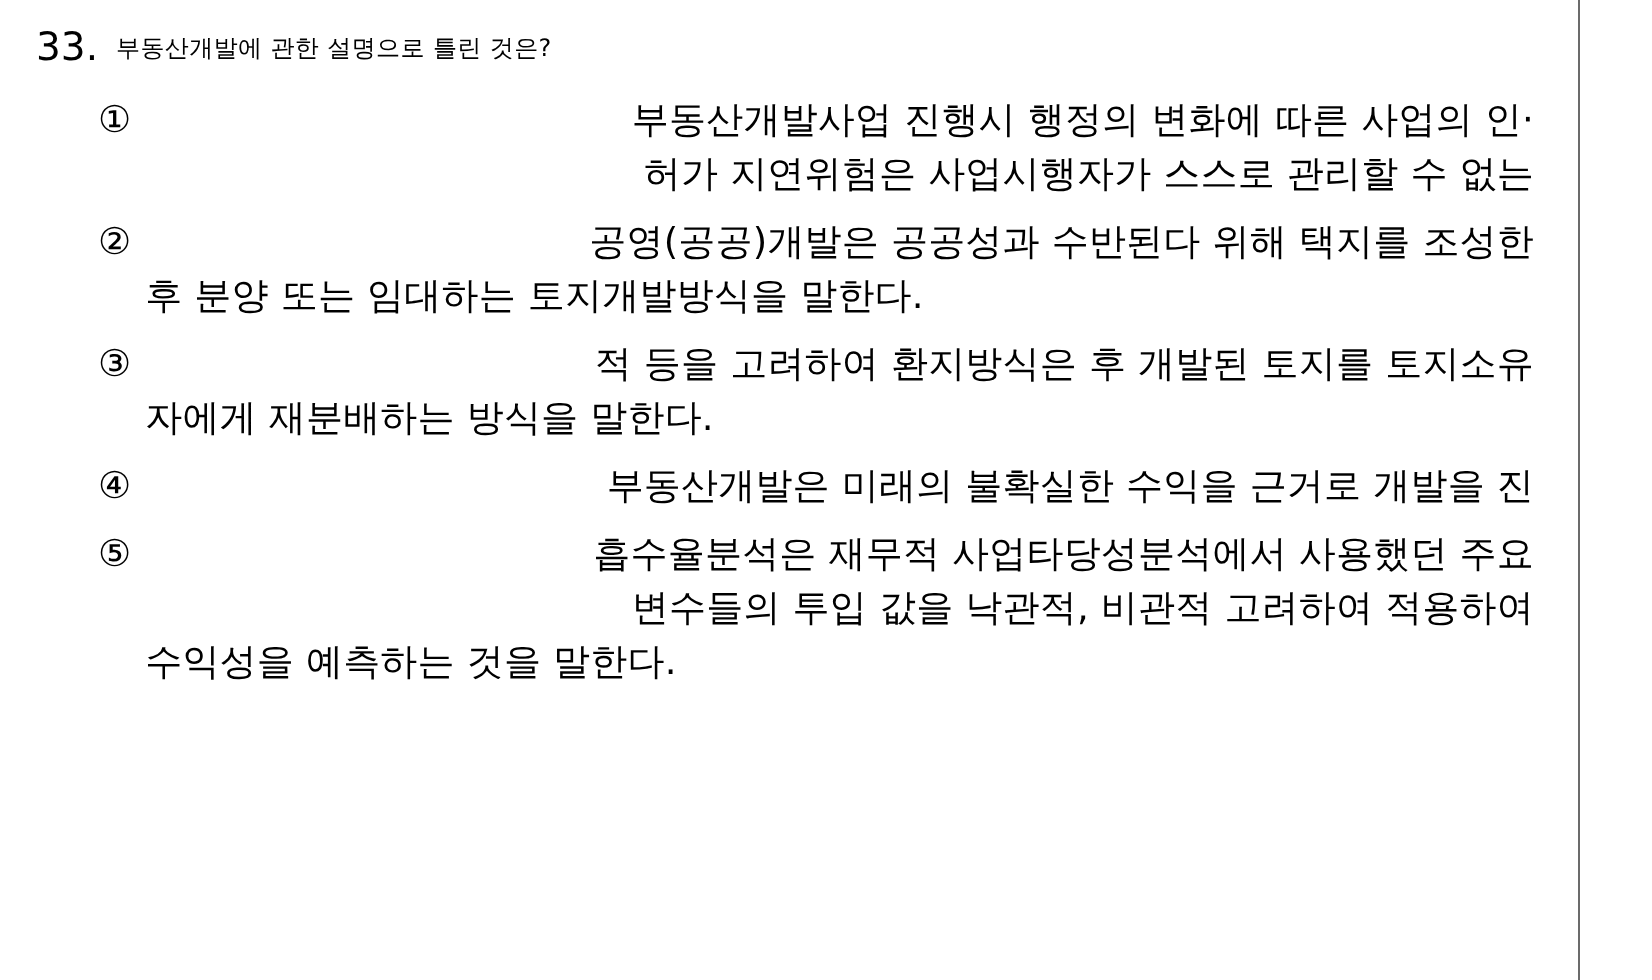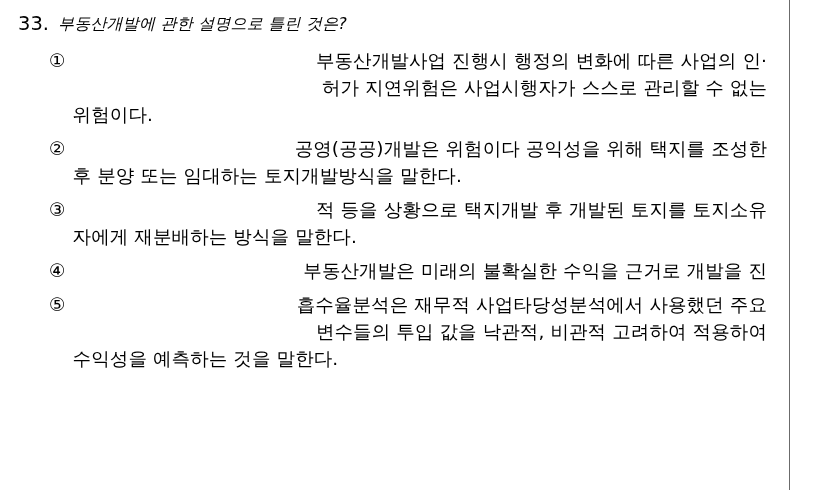--- a/index.html
+++ b/index.html
@@ -47,24 +47,23 @@
   .q-number {
     flex: 0 0 auto;
     font-size: 19.5px;
     line-height: 28px;
     letter-spacing: 0px;
     white-space: nowrap;
     padding-right: 9px;
   }
   .q-text {
     flex: 1 1 auto;
-    font-size: 16px;
+    font-size: 12px;
     line-height: 28px;
     letter-spacing: 0.2px;
-    font-style: italic;
   }
   .choices {
     margin: 0;
     padding: 0;
     list-style: none;
   }
   .choice {
     display: flex;
     align-items: flex-start;
     padding-left: 49px;
@@ -117,39 +116,38 @@
 
       <li class="choice">
         <span class="choice-marker">①</span>
         <span class="choice-text">
           <span class="ln justify">
               <span>부동산개발사업 진행시 행정의 변화에 따른 사업의 인·</span>
             </span>
           <span class="ln justify">
               <span>허가 지연위험은 사업시행자가 스스로 관리할 수 없는</span>
             </span>
-          <span class="ln">위험이다.</span>
         </span>
       </li>
 
       <li class="choice">
         <span class="choice-marker">②</span>
         <span class="choice-text">
           <span class="ln justify">
-              <span>공영(공공)개발은 위험이다 공익성을 위해 택지를 조성한</span>
+              <span>공영(공공)개발은 공공성과 수반된다 위해 택지를 조성한</span>
             </span>
           <span class="ln">후 분양 또는 임대하는 토지개발방식을 말한다.</span>
         </span>
       </li>
 
       <li class="choice">
         <span class="choice-marker">③</span>
         <span class="choice-text">
           <span class="ln justify">
-              <span>적 등을 상황으로 택지개발 후 개발된 토지를 토지소유</span>
+              <span>적 등을 고려하여 환지방식은 후 개발된 토지를 토지소유</span>
             </span>
           <span class="ln">자에게 재분배하는 방식을 말한다.</span>
         </span>
       </li>
 
       <li class="choice">
         <span class="choice-marker">④</span>
         <span class="choice-text">
           <span class="ln justify">
               <span>부동산개발은 미래의 불확실한 수익을 근거로 개발을 진</span>

